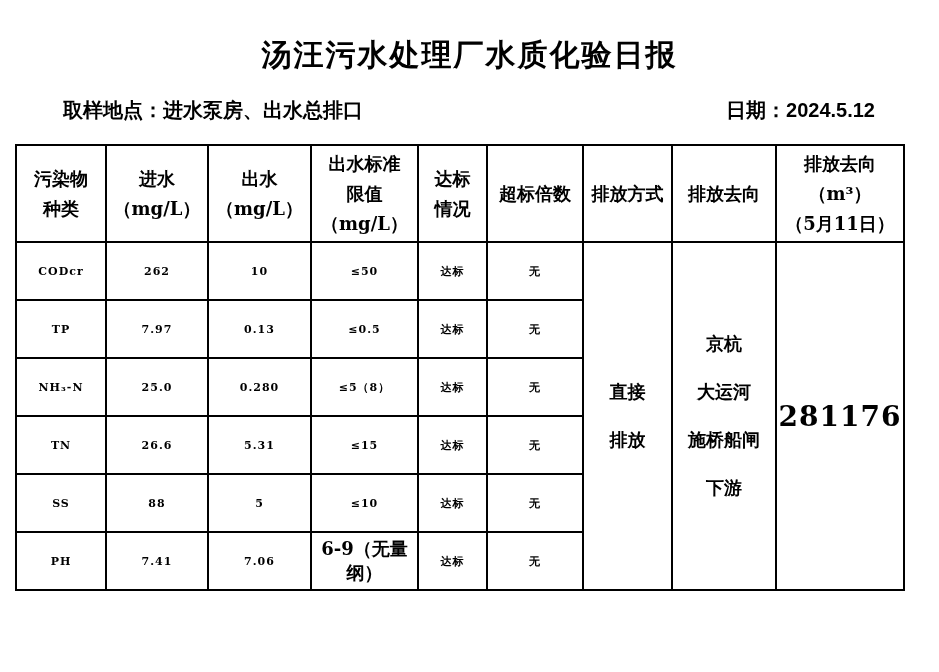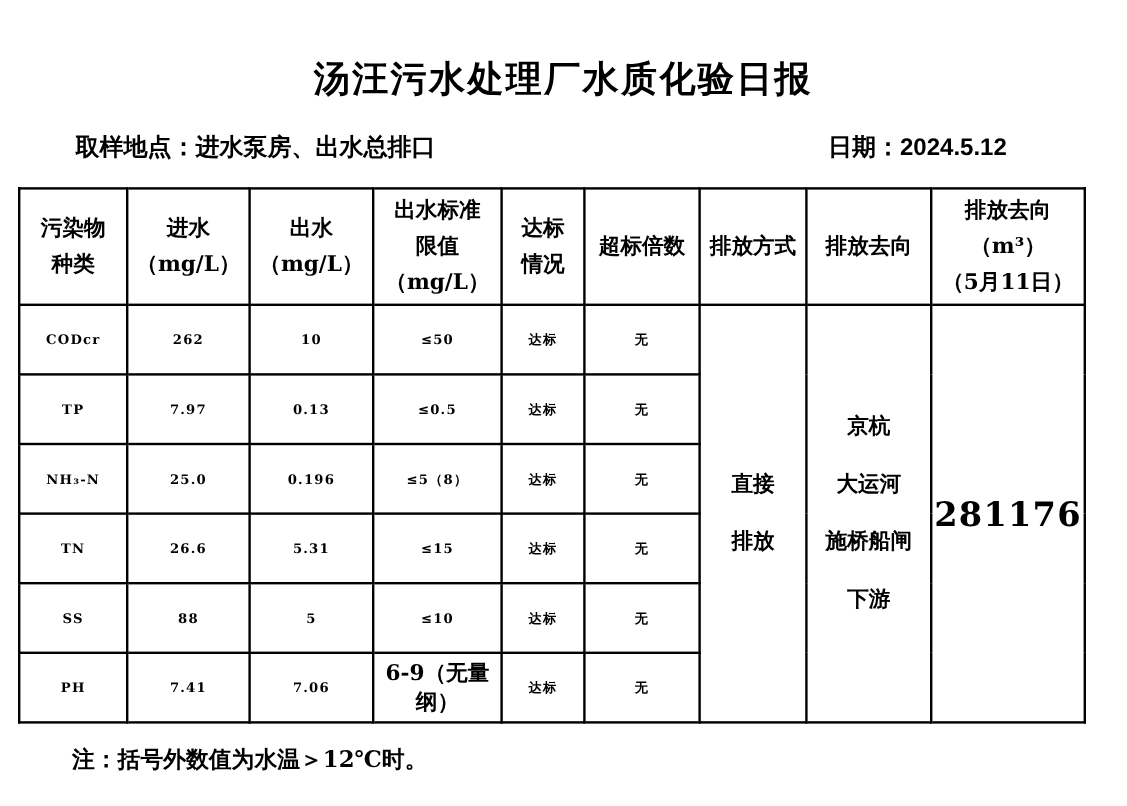--- a/index.html
+++ b/index.html
@@ -13,34 +13,34 @@
     height: 672px;
     overflow: hidden;
     font-family: "Liberation Sans", sans-serif;
   }
   .page {
     width: 939px;
     height: 672px;
     position: relative;
   }
   .title {
-    margin: 12px;
+    margin: 0;
     padding-top: 38px;
     text-align: center;
     font-size: 30px;
     line-height: 34px;
     font-weight: bold;
     letter-spacing: 2px;
     font-family: "Liberation Sans", sans-serif;
   }
   .meta-row {
     display: flex;
     justify-content: space-between;
     align-items: baseline;
-    padding: 0 100px 0 63px;
+    padding: 0 64px 0 63px;
     margin-top: 25px;
     font-size: 20px;
     font-weight: bold;
     font-family: "Liberation Sans", sans-serif;
   }
   table.report {
     border-collapse: collapse;
     table-layout: fixed;
     margin: 20px 0 0 15px;
     width: 888px;
@@ -153,21 +153,21 @@
         <td class="val">TP</td>
         <td class="val">7.97</td>
         <td class="val">0.13</td>
         <td class="val">≤0.5</td>
         <td class="val">达标</td>
         <td class="val">无</td>
       </tr>
       <tr>
         <td class="val">NH₃-N</td>
         <td class="val">25.0</td>
-        <td class="val">0.196</td>
+        <td class="val">0.280</td>
         <td class="val">≤5（8）</td>
         <td class="val">达标</td>
         <td class="val">无</td>
       </tr>
       <tr>
         <td class="val">TN</td>
         <td class="val">26.6</td>
         <td class="val">5.31</td>
         <td class="val">≤15</td>
         <td class="val">达标</td>
@@ -185,15 +185,14 @@
         <td class="val">PH</td>
         <td class="val">7.41</td>
         <td class="val">7.06</td>
         <td class="val limit-small">6-9（无量纲）</td>
         <td class="val">达标</td>
         <td class="val">无</td>
       </tr>
     </tbody>
   </table>
 
-  <div class="note">注：括号外数值为水温＞12℃时。</div>
 
 </div>
 
 </body></html>

